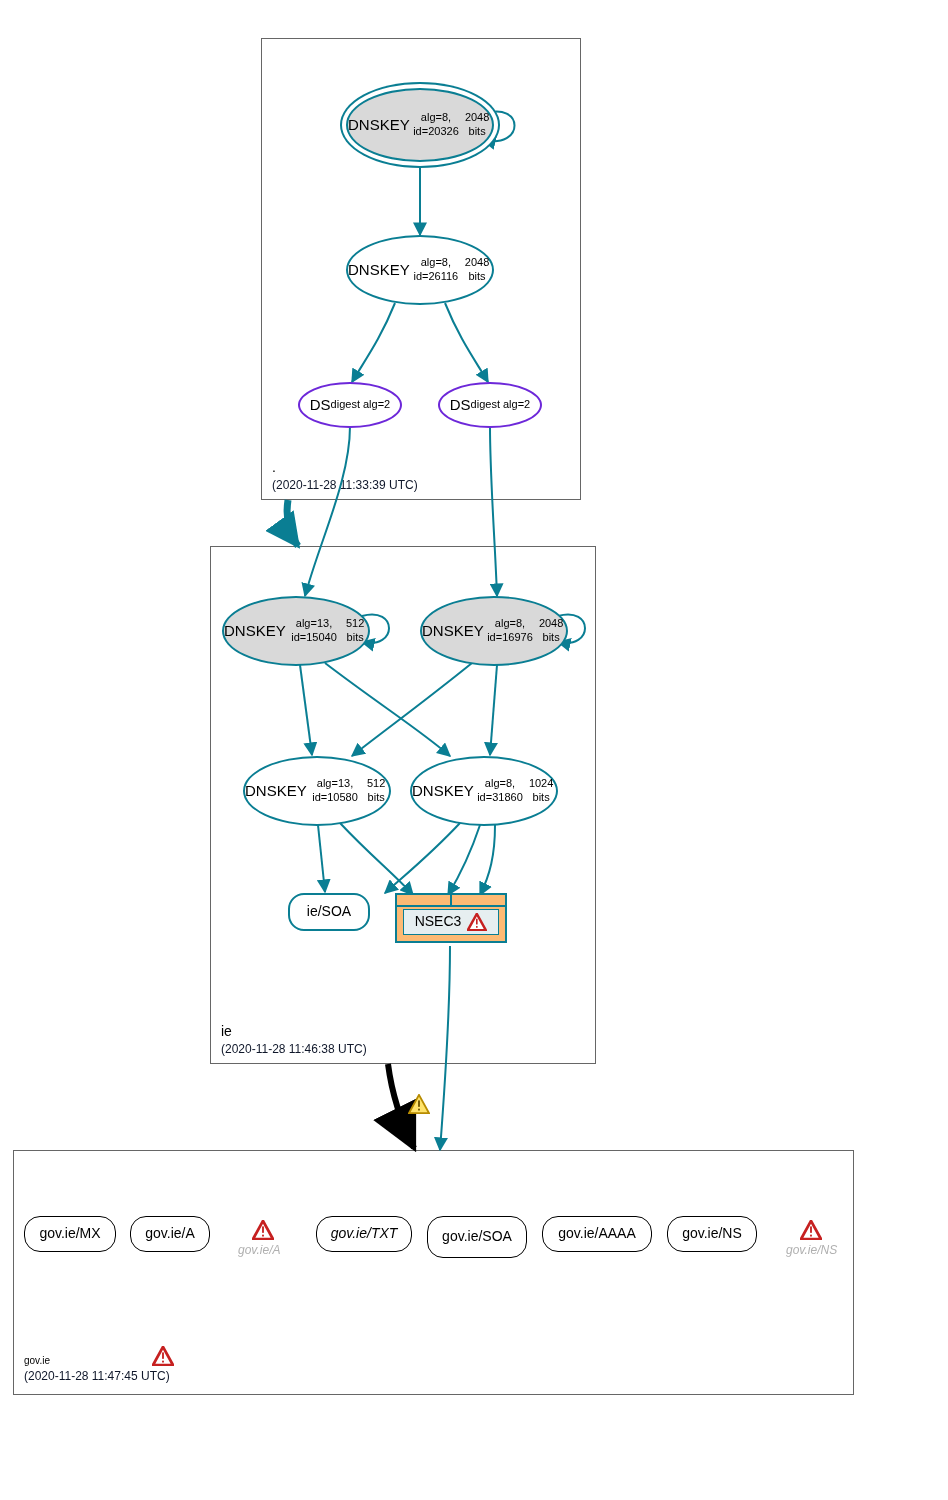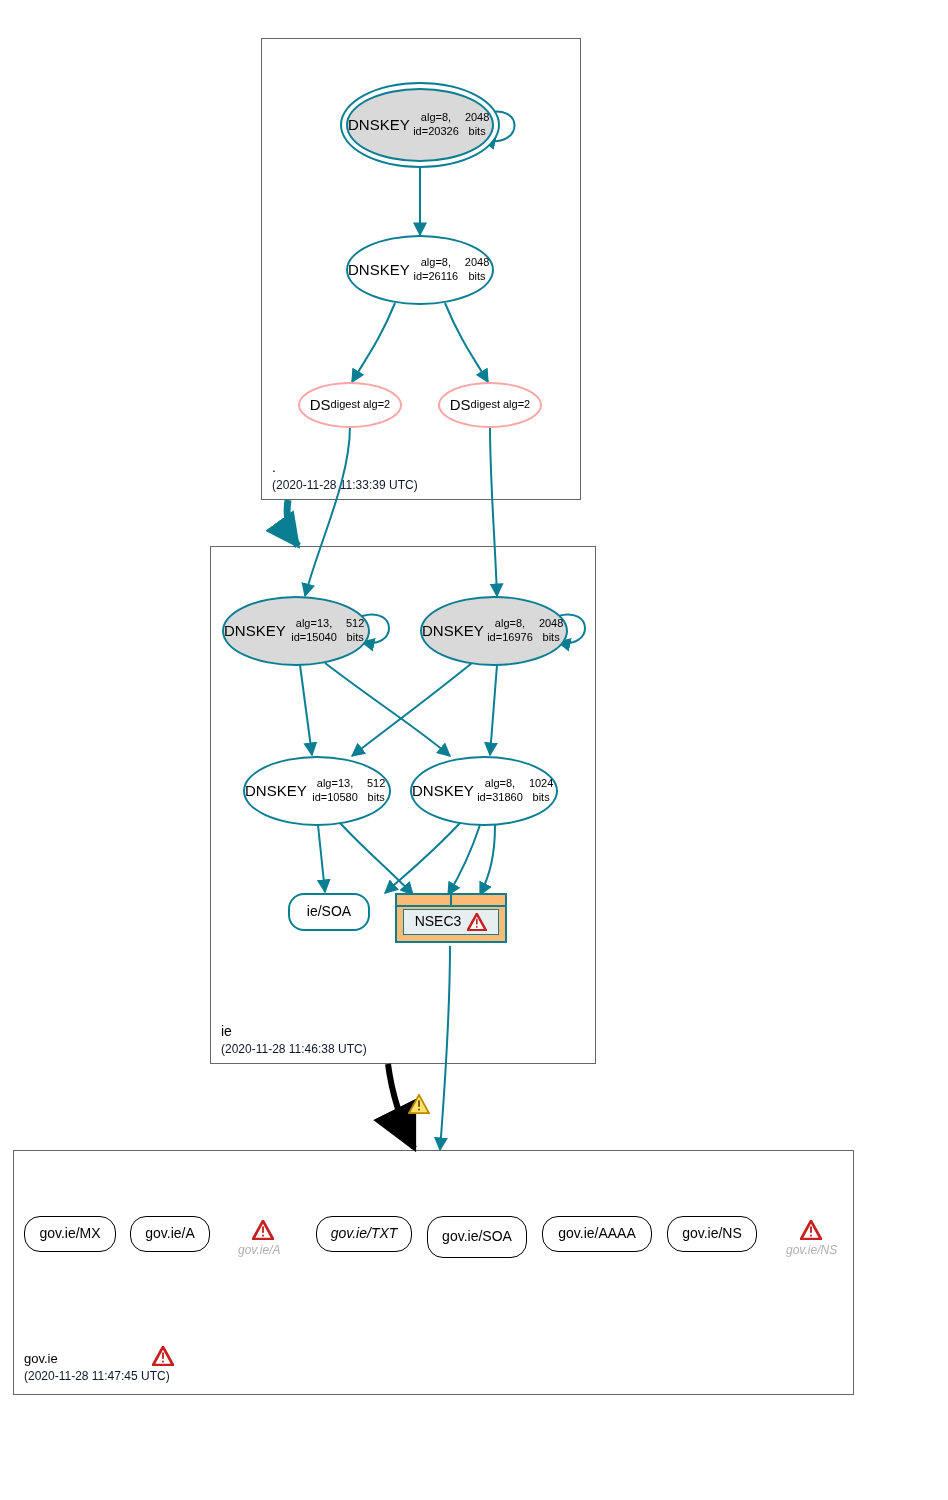--- a/index.html
+++ b/index.html
@@ -57,21 +57,21 @@
   }
   .node .l1 { font-size: 15px; }
   .node .l2, .node .l3 { font-size: 11px; }
 
   .dnskey { border: 2px solid #0a7e93; border-radius: 50%; }
   .dnskey.trust{
     background:#d9d9d9;
     box-shadow: 0 0 0 4px #fff, 0 0 0 6px #0a7e93;
   }
   .dnskey.ksk { background: #d9d9d9; }
-  .ds { border: 2px solid #fca5a5; border-radius: 50%; }
+  .ds { border: 2px solid #6d28d9; border-radius: 50%; }
 
   .rr-round {
     border: 2px solid #0a7e93;
     border-radius: 16px;
     padding: 0 10px;
     font-size: 14px;
   }
   .rr-black {
     border: 1.5px solid #000;
     border-radius: 16px;
@@ -130,21 +130,21 @@
 
   <div class="zone-box" style="left:210px; top:546px; width:386px; height:518px;padding-left:39px;">
     <div class="zone-label">
       <div class="title">ie</div>
       <div class="ts">(2020-11-28 11:46:38 UTC)</div>
     </div>
   </div>
 
   <div class="zone-box" style="left:13px; top:1150px; width:841px; height:245px;">
     <div class="zone-label" style="bottom:10px">
-      <div class="title" style="font-size:13px">gov.ie</div>
+      <div class="title" style="font-size:10px">gov.ie</div>
       <div class="ts">(2020-11-28 11:47:45 UTC)</div>
     </div>
   </div>
 
   <svg class="arrows">
     <defs>
       <marker id="arr-teal" viewBox="0 0 10 10" refX="9" refY="5" markerWidth="7" markerHeight="7" orient="auto-start-reverse">
         <path d="M 0 0 L 10 5 L 0 10 z" fill="#0a7e93"></path>
       </marker>
       <marker id="arr-black" viewBox="0 0 10 10" refX="9" refY="5" markerWidth="8" markerHeight="8" orient="auto-start-reverse">

